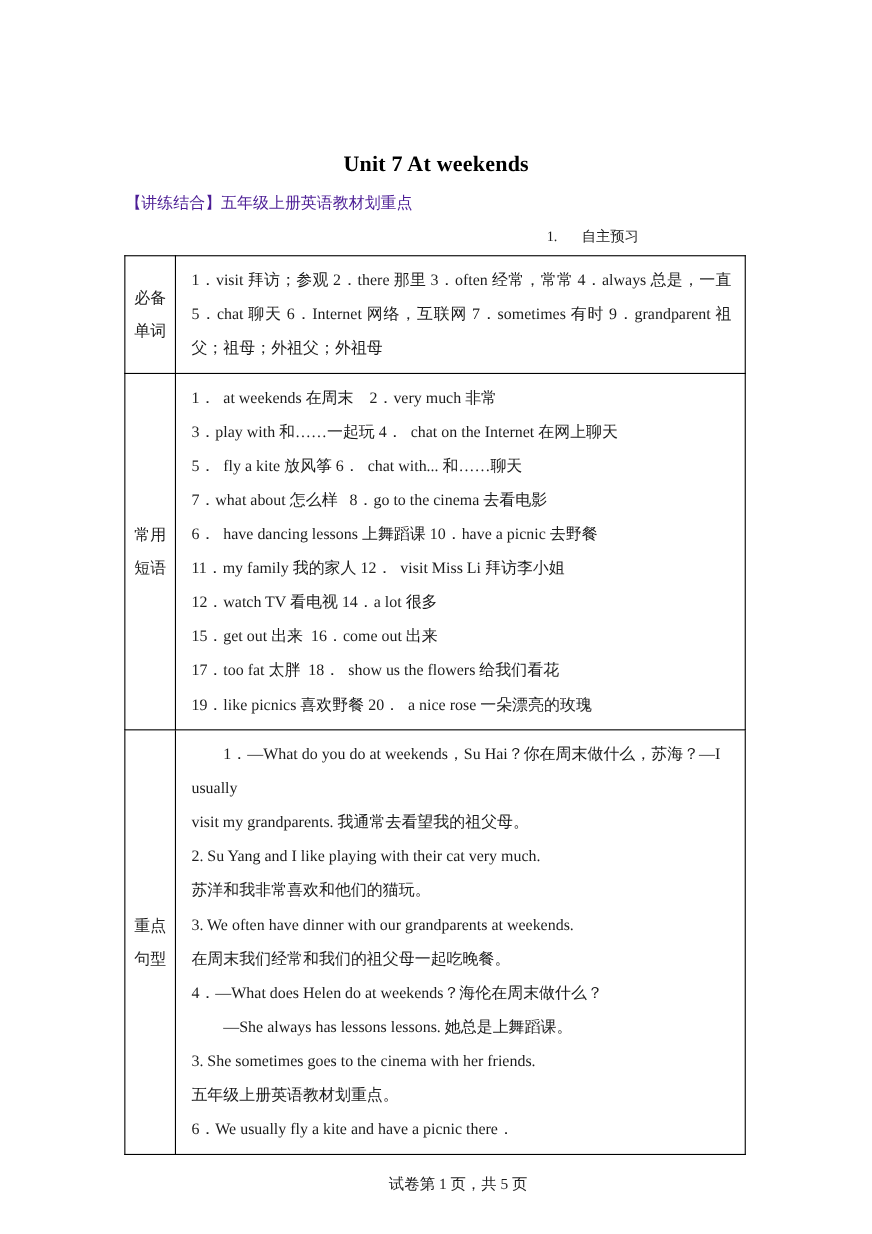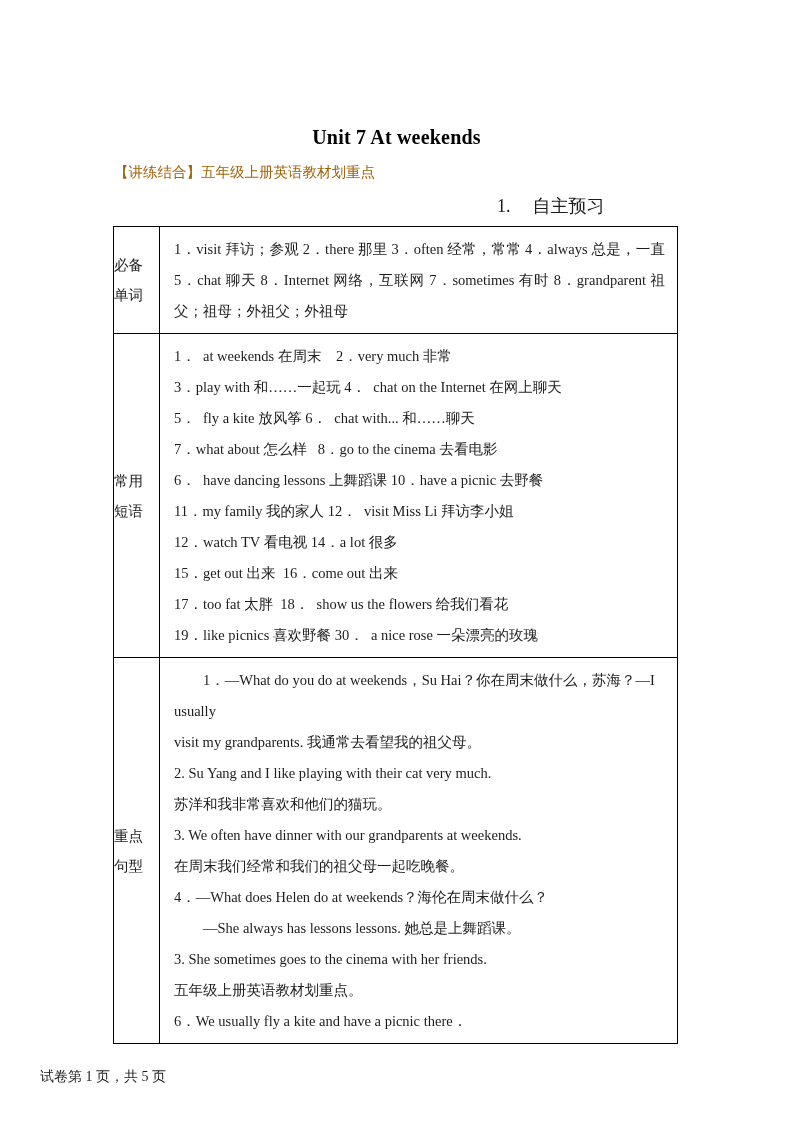--- a/index.html
+++ b/index.html
@@ -5,52 +5,52 @@
   html,body{margin:0;padding:0;}
   body{
     width:793px;height:1122px;
     background:#ffffff;
     font-family:"Liberation Serif","DejaVu Serif",serif;
     color:#1c1c1c;
     position:relative;
     overflow:hidden;
   }
   .doc-title{
-    margin:0;
+    margin:12px;
     padding-top:126px;
     text-align:center;
     font-size:20px;
     font-weight:bold;
     color:#000;
     letter-spacing:0.2px;
   }
   .doc-subtitle{
     margin:14px 0 0 114px;
     font-size:14.5px;
-    color:#a16207;
+    color:#4c1d95;
   }
   .section-heading{
     margin:12px 0 0 497px;
-    font-size:18px;
+    font-size:13px;
     color:#1c1c1c;
   }
   .section-heading .num{margin-right:22px;}
   table.prep-table{
     border-collapse:collapse;
     margin:8px 0 0 113px;
     width:565px;
     table-layout:fixed;
   }
   table.prep-table td{
     border:1.5px solid #000;
     vertical-align:middle;
   }
   td.hdr{
     width:45px;
-    text-align:left;
+    text-align:center;
     font-size:14.5px;
     padding:0;
     color:#1c1c1c;
   }
   td.hdr div{line-height:30px;}
   td.cell{
     padding:7px 12px 6px 14px;
     font-size:14.5px;
   }
   td.cell p{
@@ -59,21 +59,21 @@
     white-space:pre-wrap;
   }
   td.cell.justify p{
     text-align:justify;
     text-justify:inter-word;
   }
   .page-footer{
     position:absolute;
     left:0;right:0;
     top:1068px;
-    text-align:left;
+    text-align:center;
     font-size:14px;
     color:#1c1c1c;
     padding-left:40px;
   }
   .watermark{
     position:absolute;
     right:8px;
     top:1160px;
     font-size:10px;
     color:#b3b3b3;
@@ -97,39 +97,39 @@
 </div>
 
 <table class="prep-table">
   <tbody>
       <tr>
         <td class="hdr">
           <div>必备</div>
           <div>单词</div>
         </td>
         <td class="cell justify">
-          <p>1．visit 拜访；参观 2．there 那里 3．often 经常，常常 4．always 总是，一直 5．chat 聊天 8．Internet 网络，互联网 7．sometimes 有时 8．grandparent 祖父；祖母；外祖父；外祖母</p>
+          <p>1．visit 拜访；参观 2．there 那里 3．often 经常，常常 4．always 总是，一直 5．chat 聊天 6．Internet 网络，互联网 7．sometimes 有时 9．grandparent 祖父；祖母；外祖父；外祖母</p>
         </td>
       </tr>
       <tr>
         <td class="hdr">
           <div>常用</div>
           <div>短语</div>
         </td>
         <td class="cell">
           <p>1．  at weekends 在周末    2．very much 非常</p>
           <p>3．play with 和……一起玩 4．  chat on the Internet 在网上聊天</p>
           <p>5．  fly a kite 放风筝 6．  chat with... 和……聊天</p>
           <p>7．what about 怎么样   8．go to the cinema 去看电影</p>
           <p>6．  have dancing lessons 上舞蹈课 10．have a picnic 去野餐</p>
           <p>11．my family 我的家人 12．  visit Miss Li 拜访李小姐</p>
           <p>12．watch TV 看电视 14．a lot 很多</p>
           <p>15．get out 出来  16．come out 出来</p>
           <p>17．too fat 太胖  18．  show us the flowers 给我们看花</p>
-          <p>19．like picnics 喜欢野餐 30．  a nice rose 一朵漂亮的玫瑰</p>
+          <p>19．like picnics 喜欢野餐 20．  a nice rose 一朵漂亮的玫瑰</p>
         </td>
       </tr>
       <tr>
         <td class="hdr">
           <div>重点</div>
           <div>句型</div>
         </td>
         <td class="cell">
           <p>　　1．—What do you do at weekends，Su Hai？你在周末做什么，苏海？—I usually</p>
           <p>visit my grandparents. 我通常去看望我的祖父母。</p>

